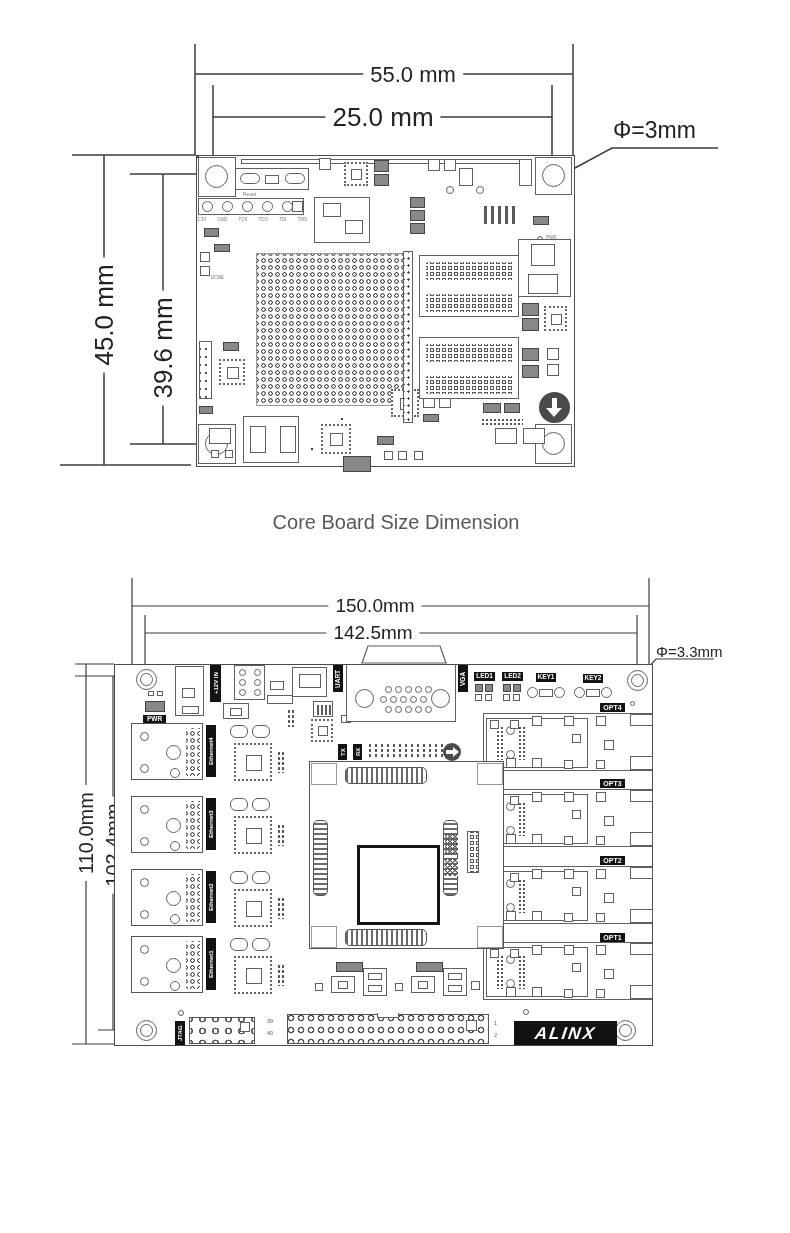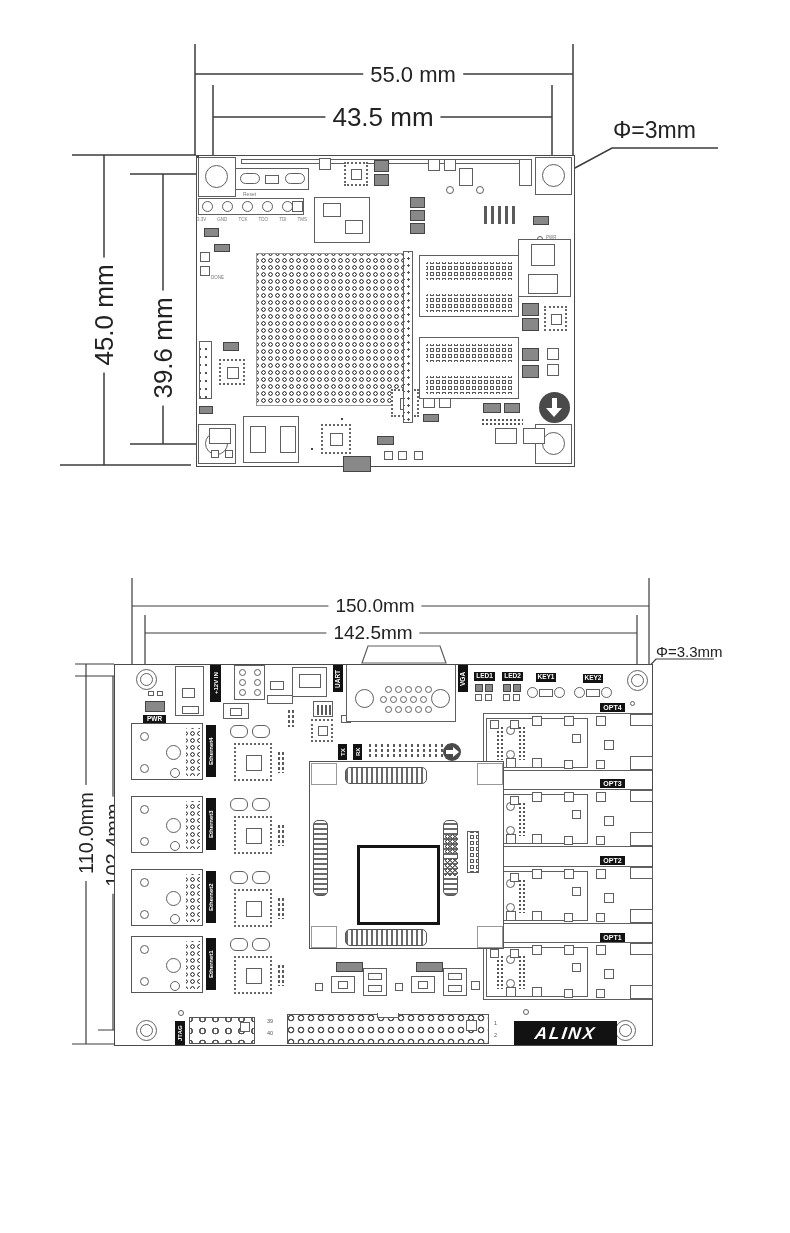--- a/index.html
+++ b/index.html
@@ -52,24 +52,25 @@
       <path d="M132,578 V664 M649,578 V664 M132,606 H649"></path>
       <path d="M145,615 V676 M637,615 V676 M145,633 H637"></path>
       <path d="M75,664 H114 M72,1044 H114 M86,664 V1044"></path>
       <path d="M75,676 H136 M98,1030 H136 M113,676 V1030"></path>
       <path d="M643,673 L656,659 H714"></path>
     </g>
     <path d="M368,646 L440,646 L446,663 L362,663 Z" stroke="#5f5f5f" stroke-width="1.2" fill="#fff"></path>
   </svg>
 
   <div class="dim" style="left:384px;top:75px;font-size:22px;margin-left:29px;">55.0 mm</div>
-  <div class="dim" style="left:383px;top:117px;font-size:26px;">43.5 mm</div>
+  <div class="dim" style="left:383px;top:117px;font-size:26px;">25.0 mm</div>
   <div class="dimv" style="left:104px;top:315px;font-size:26px;">45.0 mm</div>
   <div class="dimv" style="left:163px;top:348px;font-size:26px;">39.6 mm</div>
   <div class="a" style="left:613px;top:117px;font-size:23px;color:#222;">Φ=3mm</div>
+  <div class="caption" style="left:396px;top:511px;font-size:20px;">Core Board Size Dimension</div>
 
   <div class="board" style="left:196px;top:155px;width:377px;height:310px;">
 
     <div class="a p" style="left:1px;top:1px;width:38px;height:40px;"></div>
     <div class="a p cir" style="left:8px;top:9px;width:23px;height:23px;"></div>
     <div class="a p" style="left:338px;top:1px;width:37px;height:38px;"></div>
     <div class="a p cir" style="left:345px;top:8px;width:23px;height:23px;"></div>
     <div class="a p" style="left:1px;top:268px;width:38px;height:40px;"></div>
     <div class="a p cir" style="left:8px;top:276px;width:23px;height:23px;"></div>
     <div class="a p" style="left:338px;top:268px;width:37px;height:40px;"></div>

